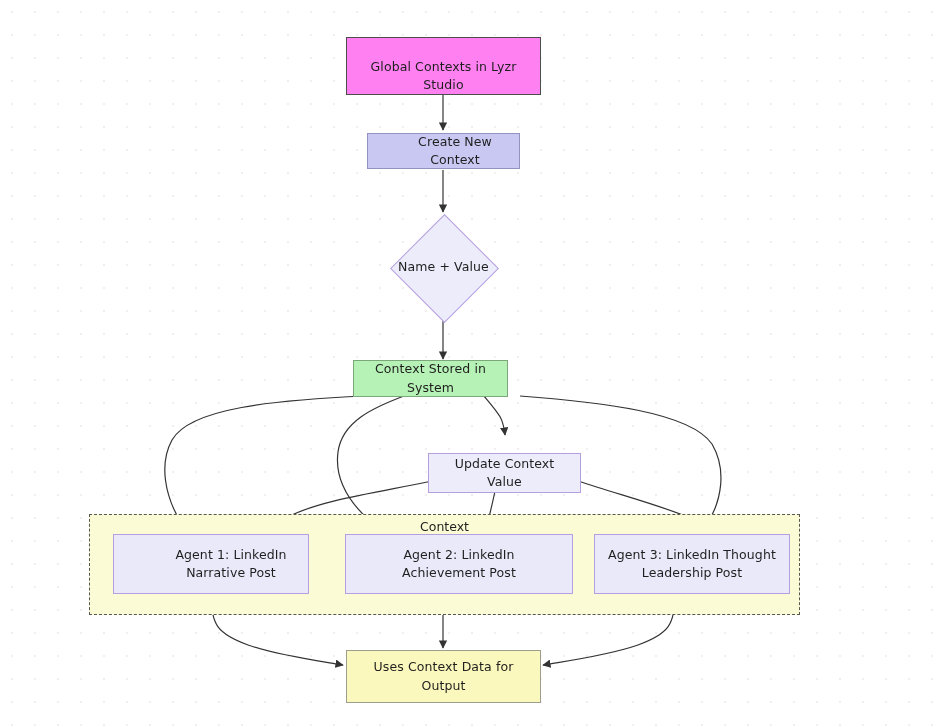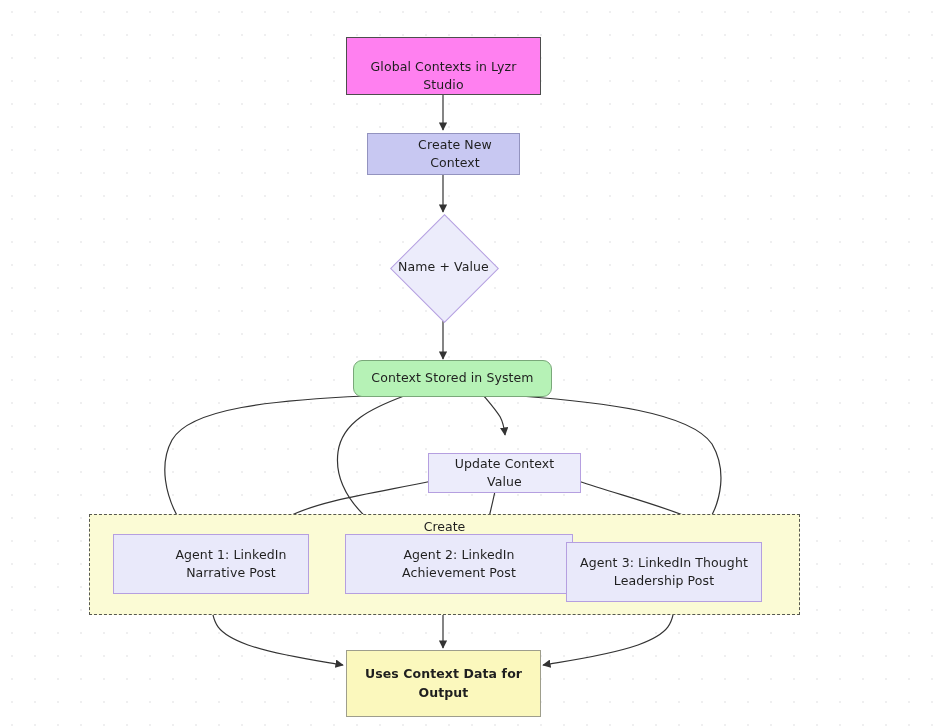--- a/index.html
+++ b/index.html
@@ -145,58 +145,58 @@
 
       <path d="M 211,595 C 211,625 218,634 248,645 C 280,656 320,661 343,665"></path>
 
       <path d="M 443,595 L 443,648"></path>
 
       <path d="M 675,595 C 675,625 668,634 638,645 C 606,656 566,661 543,665"></path>
     </g>
   </svg>
 
   <div class="cluster" style="left:89px; top:514px; width:711px; height:101px;">
-    <span class="cluster-title">Create</span>
+    <span class="cluster-title">Context</span>
   </div>
 
   <div class="node n-start" style="left:346px; top:37px; width:195px; height:58px;align-items:flex-end;">
     <span class="node-label">Global Contexts in Lyzr
 Studio</span>
   </div>
 
-  <div class="node n-process" style="left:367px; top:133px; width:153px; height:42px;padding-left:23px;">
+  <div class="node n-process" style="left:367px; top:133px; width:153px; height:36px;padding-left:23px;">
     <span class="node-label">Create New Context</span>
   </div>
 
   <div class="node n-decision" style="left:388px; top:213px; width:111px; height:108px;">
     <span class="diamond-shape"></span>
     <span class="node-label">Name + Value</span>
   </div>
 
-  <div class="node n-store" style="left:353px; top:360px; width:199px; height:37px;border-radius:9px;">
+  <div class="node n-store" style="left:353px; top:360px; width:155px; height:37px;">
     <span class="node-label">Context Stored in System</span>
   </div>
 
   <div class="node n-update" style="left:428px; top:439px; width:153px; height:40px;margin-top:14px;">
     <span class="node-label">Update Context Value</span>
   </div>
 
   <div class="node n-agent" style="left:113px; top:534px; width:196px; height:60px;padding-left:40px;">
     <span class="node-label">Agent 1: LinkedIn
 Narrative Post</span>
   </div>
 
   <div class="node n-agent" style="left:345px; top:534px; width:228px; height:60px;">
     <span class="node-label">Agent 2: LinkedIn
 Achievement Post</span>
   </div>
 
-  <div class="node n-agent" style="left:566px; top:534px; width:196px; height:60px;margin-top:8px;">
+  <div class="node n-agent" style="left:594px; top:534px; width:196px; height:60px;">
     <span class="node-label">Agent 3: LinkedIn Thought
 Leadership Post</span>
   </div>
 
-  <div class="node n-output" style="left:346px; top:650px; width:195px; height:67px;font-weight:bold;">
+  <div class="node n-output" style="left:346px; top:650px; width:195px; height:53px;">
     <span class="node-label">Uses Context Data for
 Output</span>
   </div>
 
 </div>
 
 </body></html>

